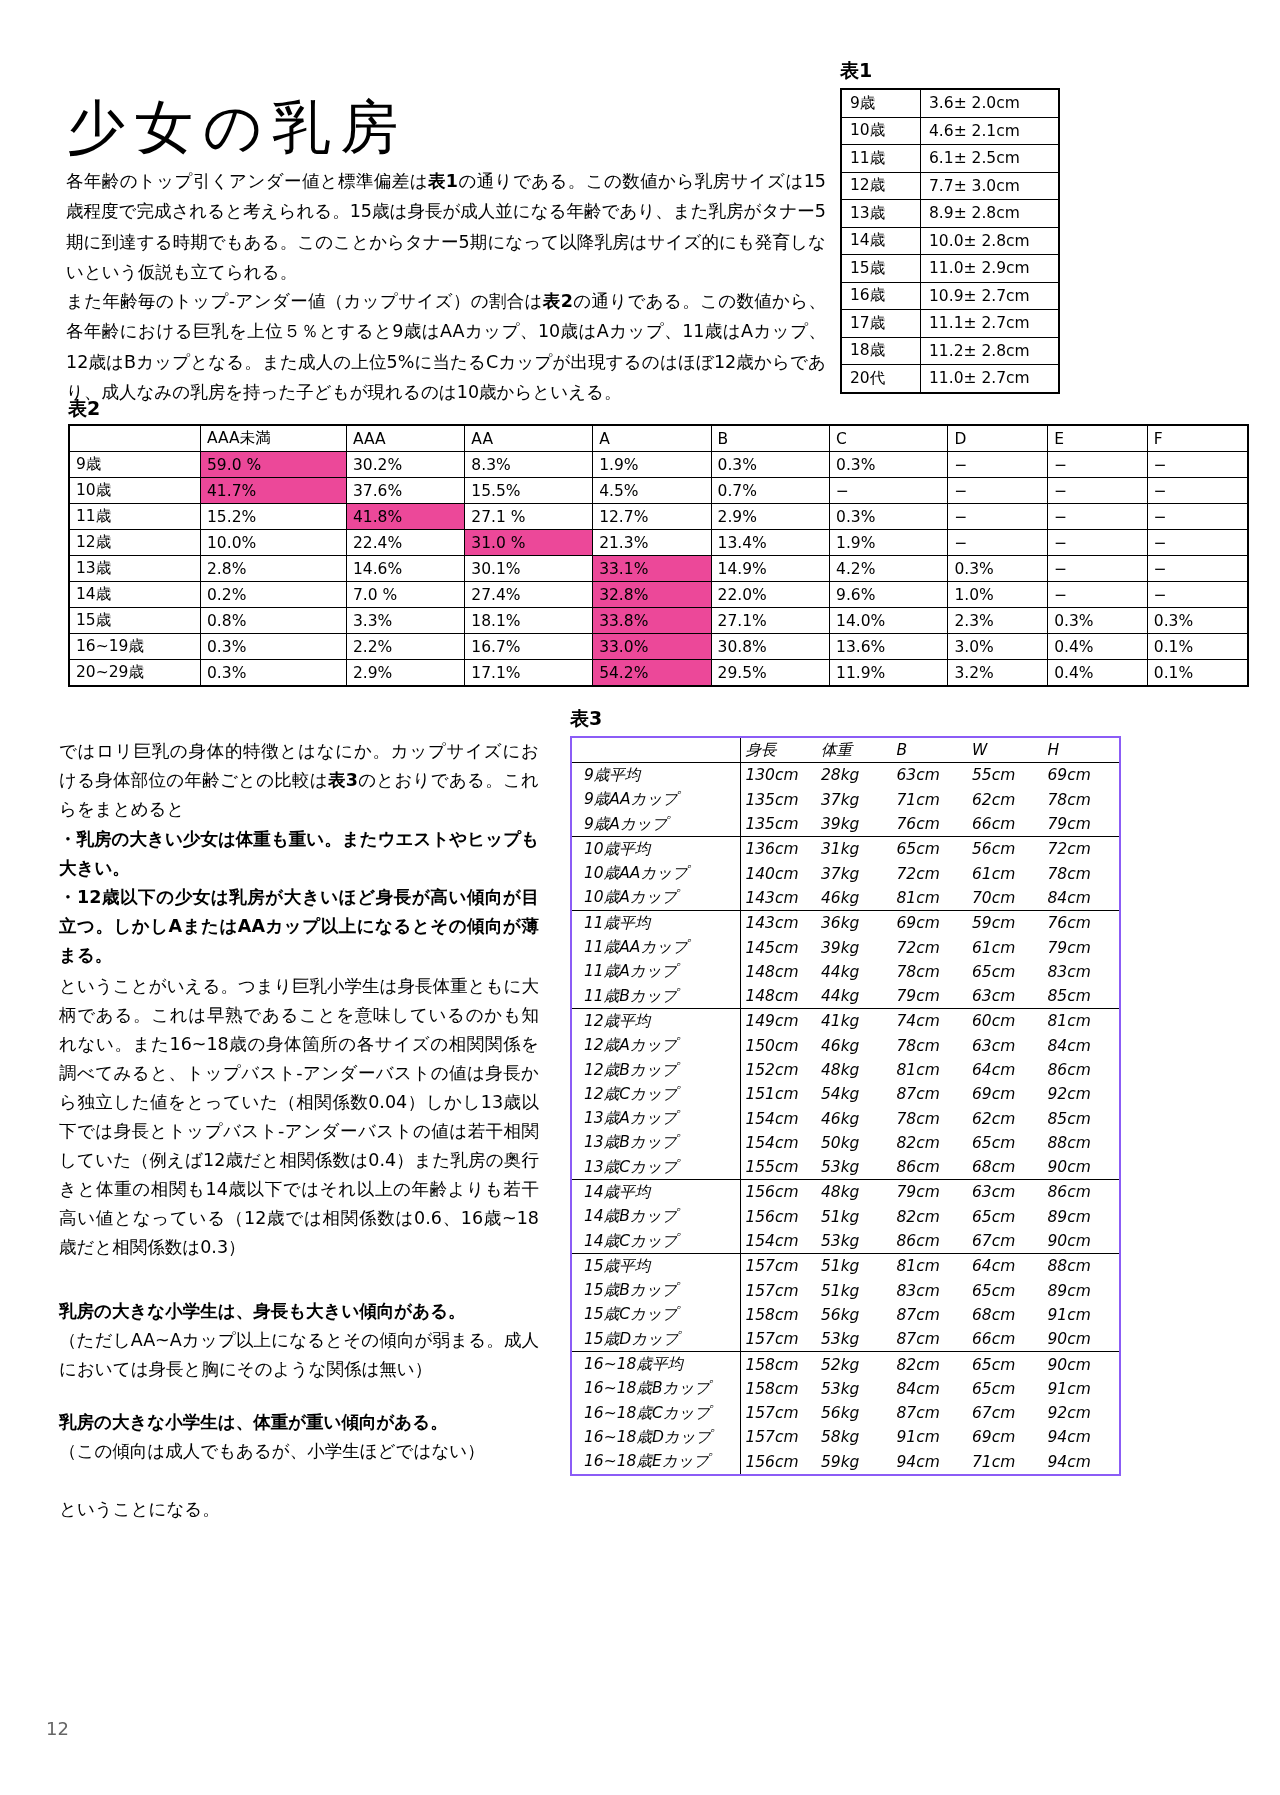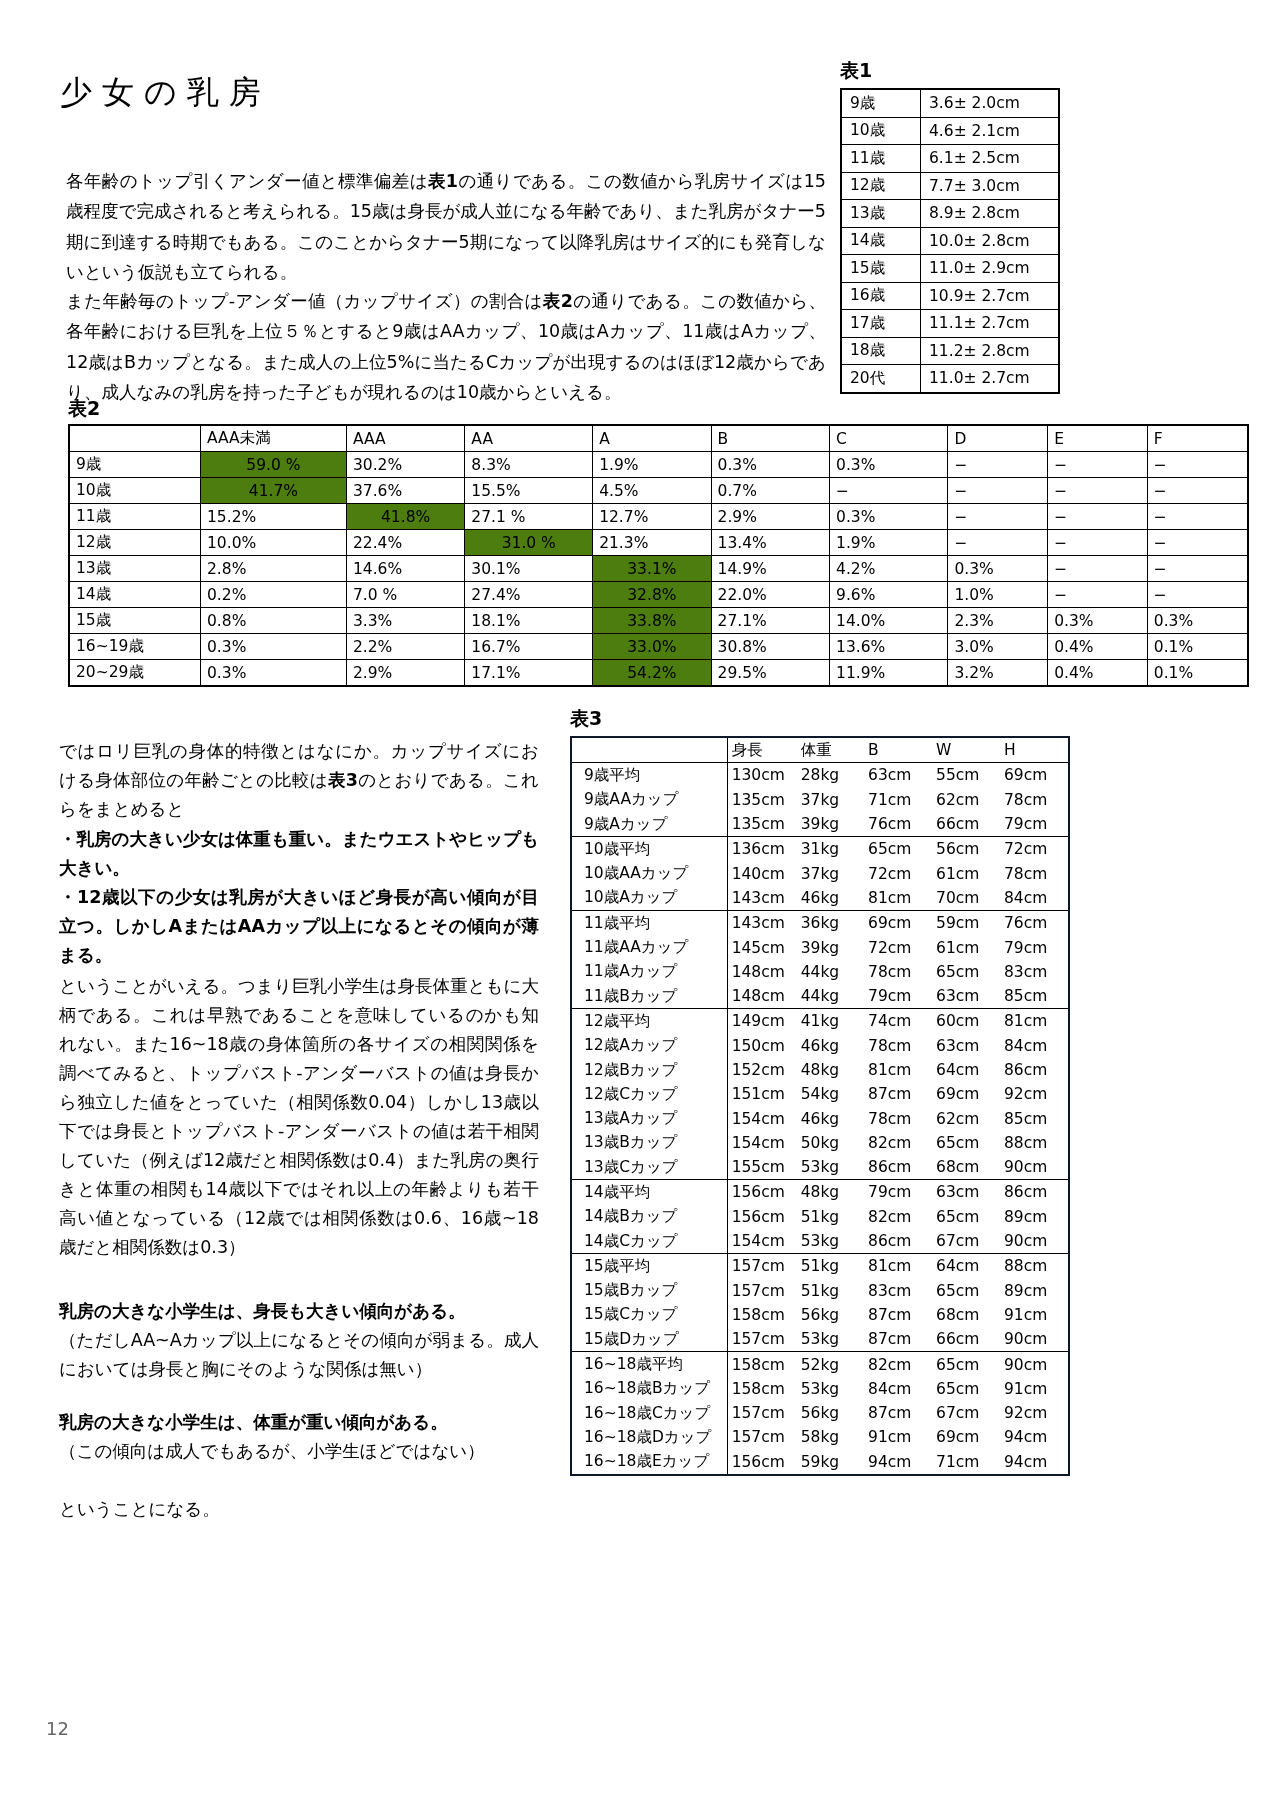--- a/index.html
+++ b/index.html
@@ -18,23 +18,23 @@
   .page {
     position: absolute;
     left: 0; top: 0;
     width: 1280px;
     height: 1795px;
   }
 
   
   #page-title {
     position: absolute;
-    left: 60px;
+    left: 67px;
     top: 50px;
-    font-size: 32px;
+    font-size: 58px;
     letter-spacing: 10px;
     font-weight: 400;
     white-space: nowrap;
   }
 
   
   .intro {
     position: absolute;
     left: 66px;
     width: 760px;
@@ -97,21 +97,21 @@
   }
   #table2 {
     width: 1181px;
     border: 2px solid #000;
   }
   #table2 td {
     height: 25px;
     padding: 0 6px;
   }
   #table2 td.rowhead { width: 118px; }
-  #table2 td.hl { background: #4d7c0f; text-align: center; }
+  #table2 td.hl { background: #ec4899; }
 
   
   .body-text {
     position: absolute;
     left: 59px;
     width: 480px;
     font-size: 17.5px;
     line-height: 29px;
     text-align: justify;
   }
@@ -131,23 +131,24 @@
     top: 706px;
     font-size: 19px;
     font-weight: bold;
   }
   #table3-wrap {
     position: absolute;
     left: 570px;
     top: 736px;
   }
   #table3 {
-    width: 500px;
-    border: 2px solid #0f172a;
+    width: 551px;
+    border: 2px solid #8b5cf6;
     border-collapse: collapse;
+    font-style: italic;
   }
   #table3 td {
     border: none;
     height: 24.3px;
     padding: 0 4px;
     font-size: 15.5px;
     white-space: nowrap;
   }
   #table3 td.lbl {
     width: 140px;

